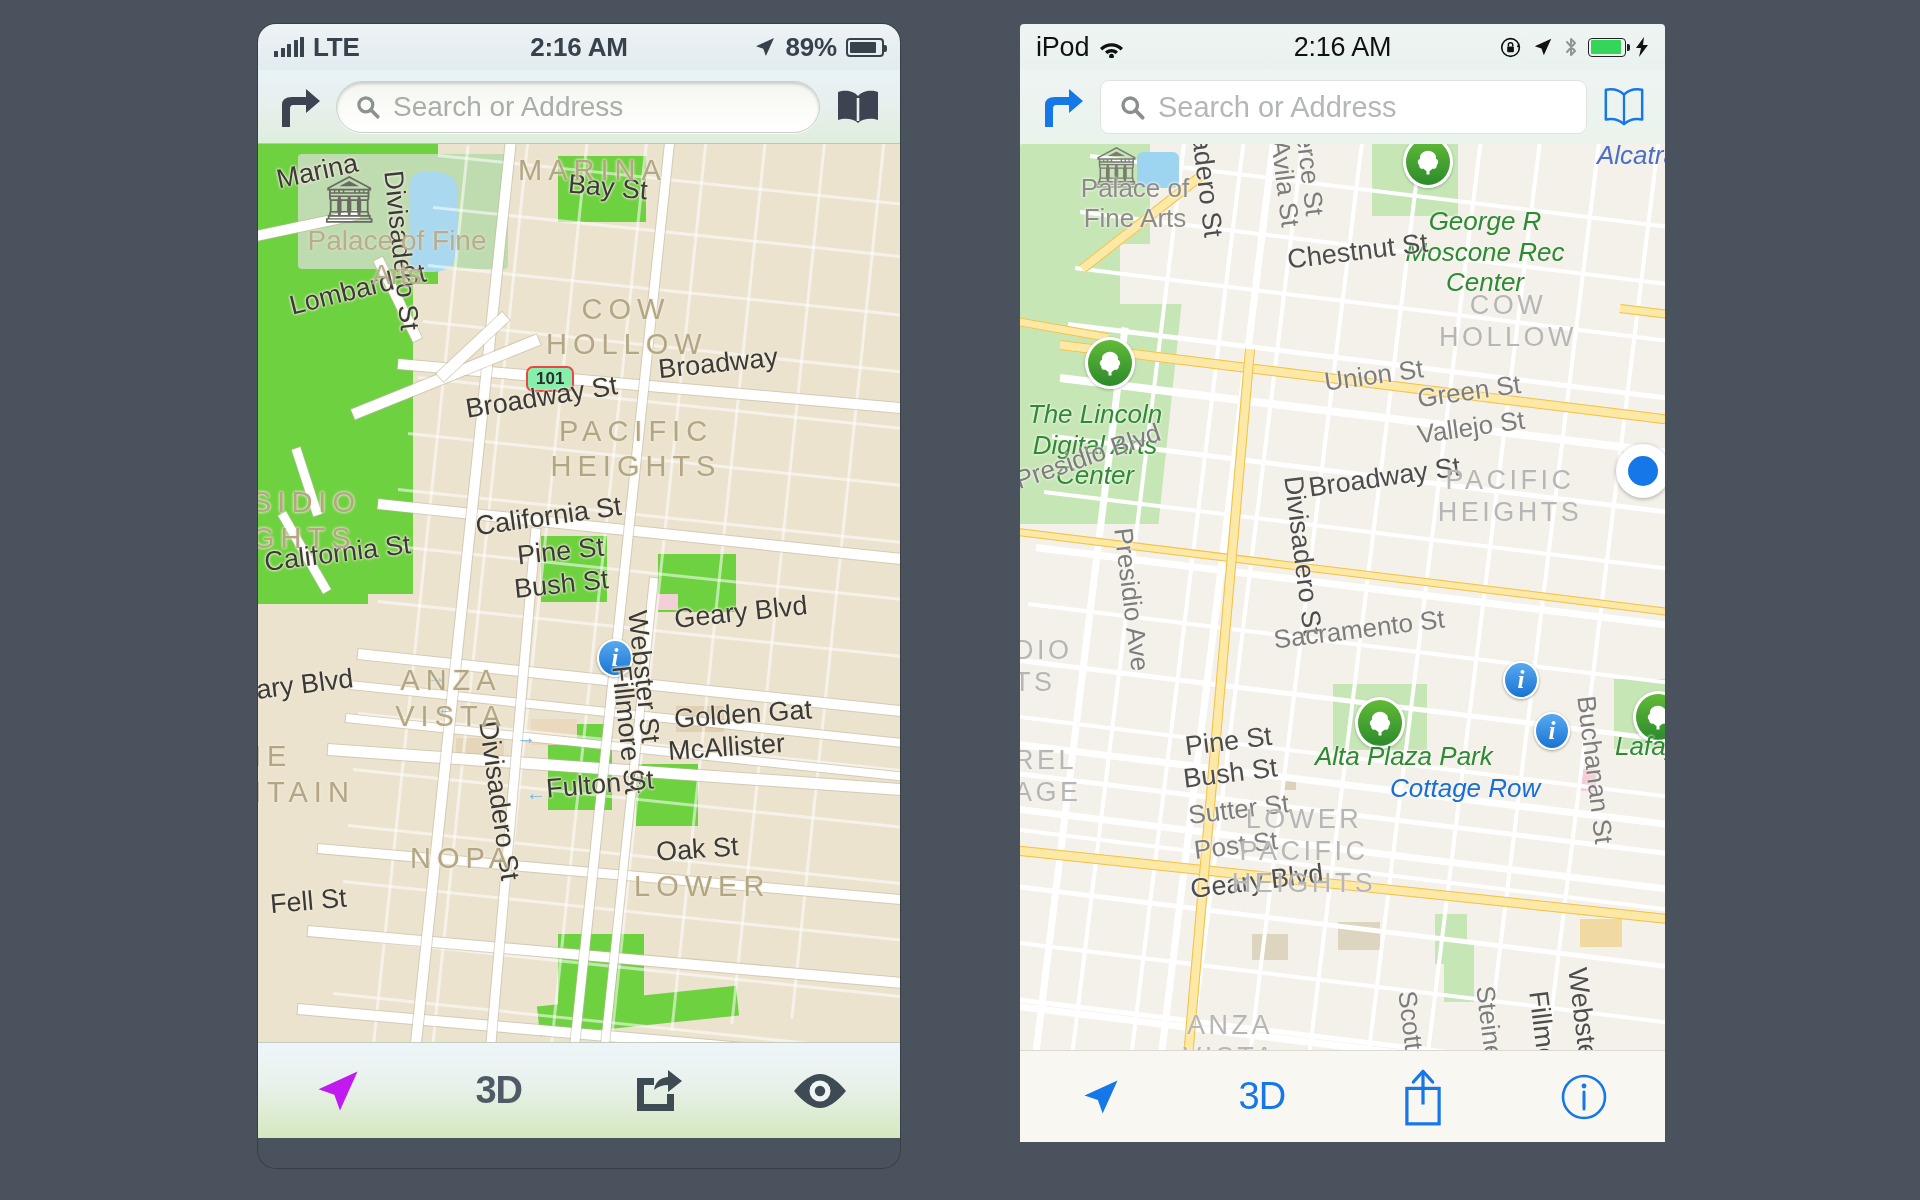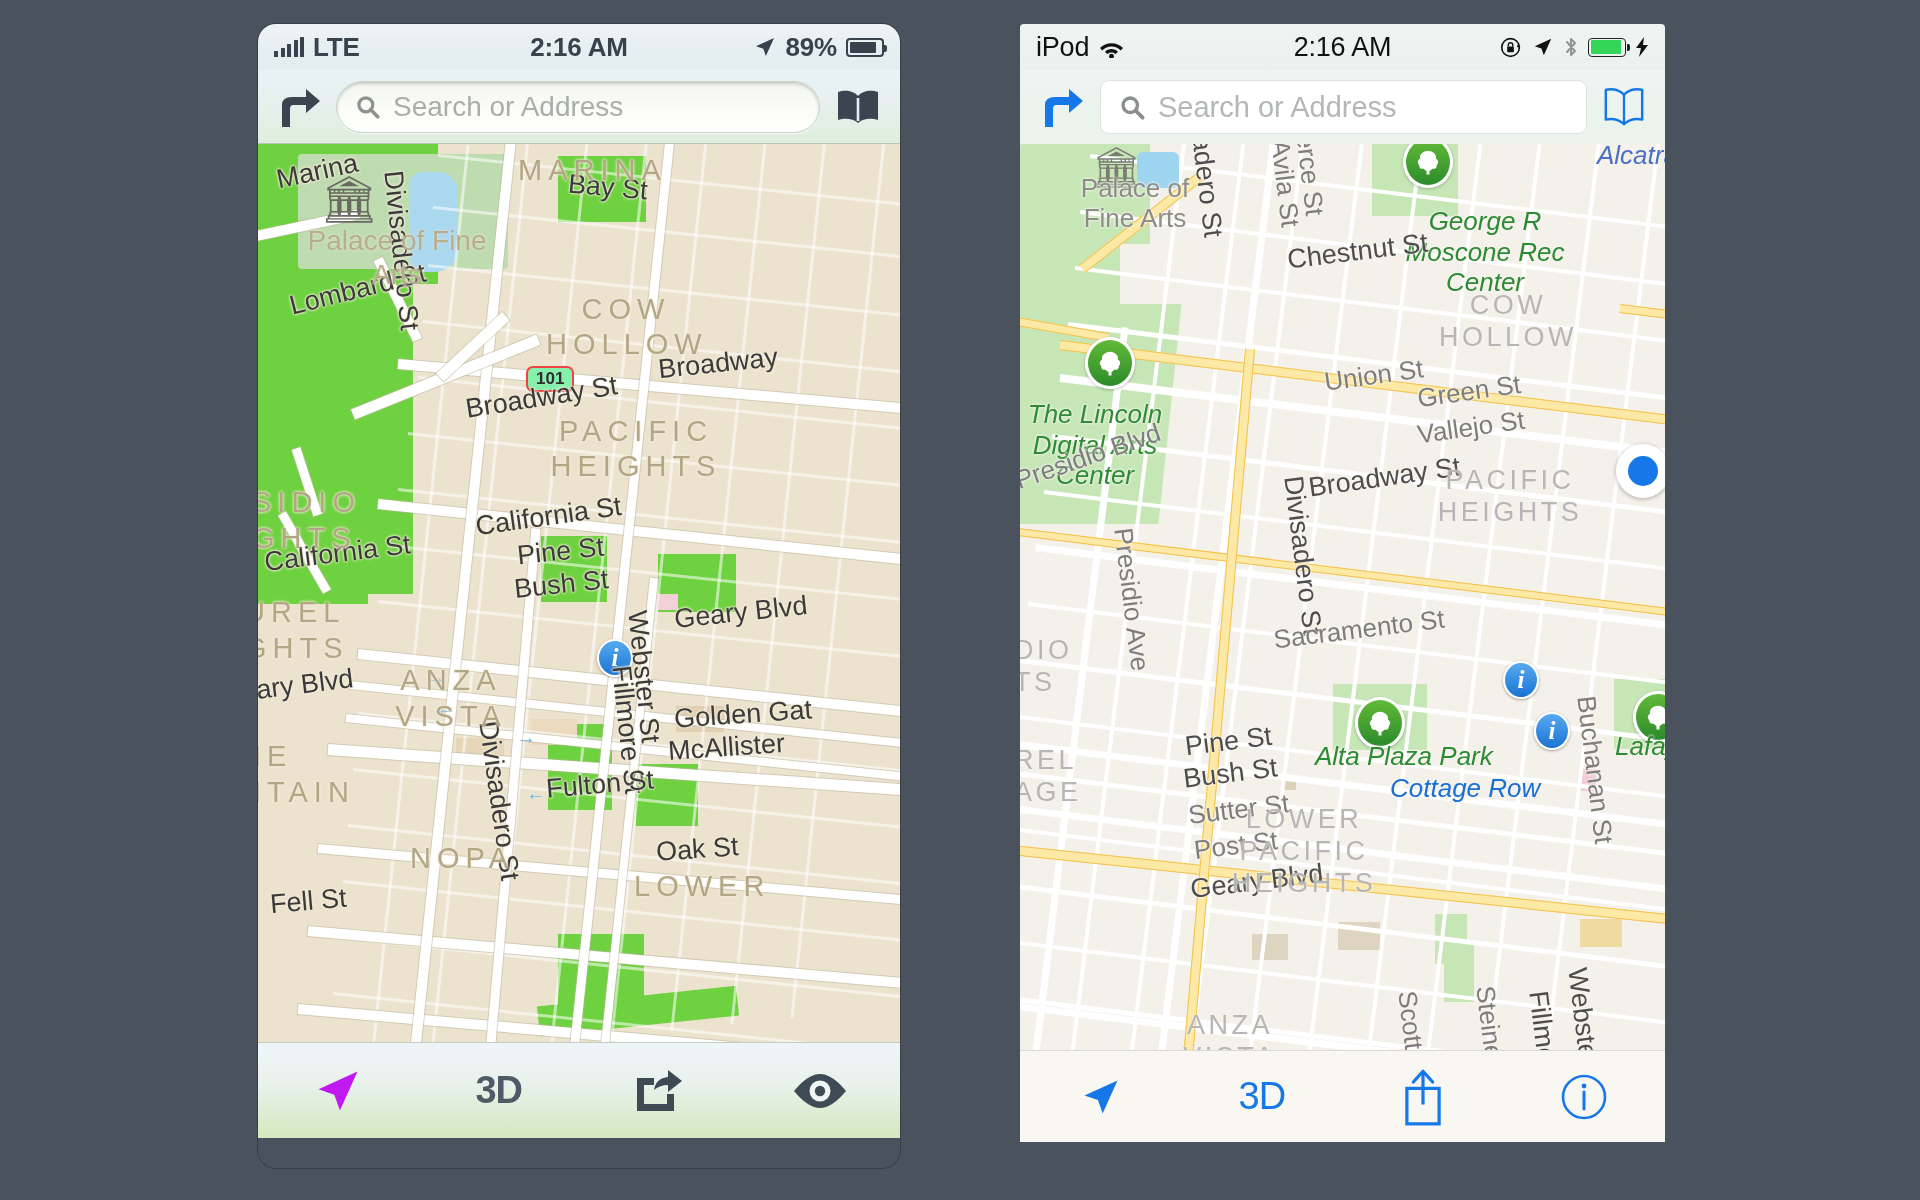--- a/index.html
+++ b/index.html
@@ -315,21 +315,20 @@
     <div class="mlabel street6" style="left:410px;top:588px;transform:rotate(-4deg);">McAllister</div>
     <div class="mlabel street6" style="left:245px;top:575px;transform:rotate(82deg);transform-origin:left top;">Divisadero St</div>
     <div class="mlabel street6" style="left:288px;top:625px;transform:rotate(-5deg);">Fulton St</div>
     <div class="mlabel street6" style="left:398px;top:690px;transform:rotate(-4deg);">Oak St</div>
     <div class="mlabel street6" style="left:12px;top:742px;transform:rotate(-5deg);">Fell St</div>
 
     <div class="mlabel hood6" style="left:260px;top:10px;">MARINA</div>
     <div class="mlabel hood6" style="left:288px;top:148px;text-align:center;width:160px;white-space:normal;line-height:1.2;">COW HOLLOW</div>
     <div class="mlabel hood6" style="left:288px;top:270px;text-align:center;width:180px;white-space:normal;line-height:1.2;">PACIFIC HEIGHTS</div>
     <div class="mlabel hood6" style="left:-6px;top:340px;text-align:left;width:150px;white-space:normal;line-height:1.25;">SIDIO GHTS</div>
-    <div class="mlabel hood6" style="left:-14px;top:450px;text-align:left;width:150px;white-space:normal;line-height:1.25;">UREL GHTS</div>
     <div class="mlabel hood6" style="left:118px;top:518px;text-align:center;width:150px;white-space:normal;line-height:1.25;">ANZA VISTA</div>
     <div class="mlabel hood6" style="left:152px;top:650px;margin-top:48px;">NOPA</div>
     <div class="mlabel hood6" style="left:-18px;top:594px;text-align:left;width:150px;white-space:normal;line-height:1.25;">NE NTAIN</div>
     <div class="mlabel hood6" style="left:332px;top:726px;margin-left:44px;">LOWER</div>
 
     <div class="mlabel poi6" style="left:46px;top:80px;text-align:center;width:186px;white-space:normal;line-height:1.2;">Palace of Fine Arts</div>
   </div>
 
   <div class="toolbar tb6">
     <div class="tbitem">

